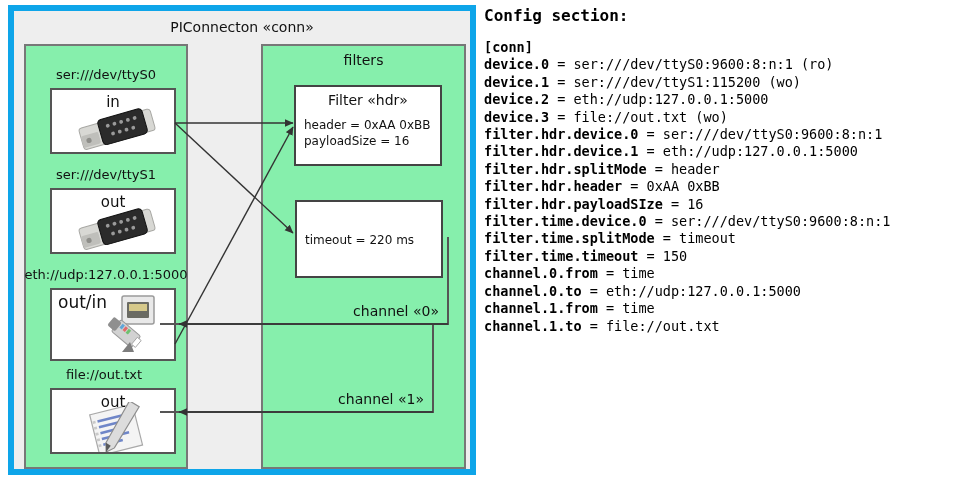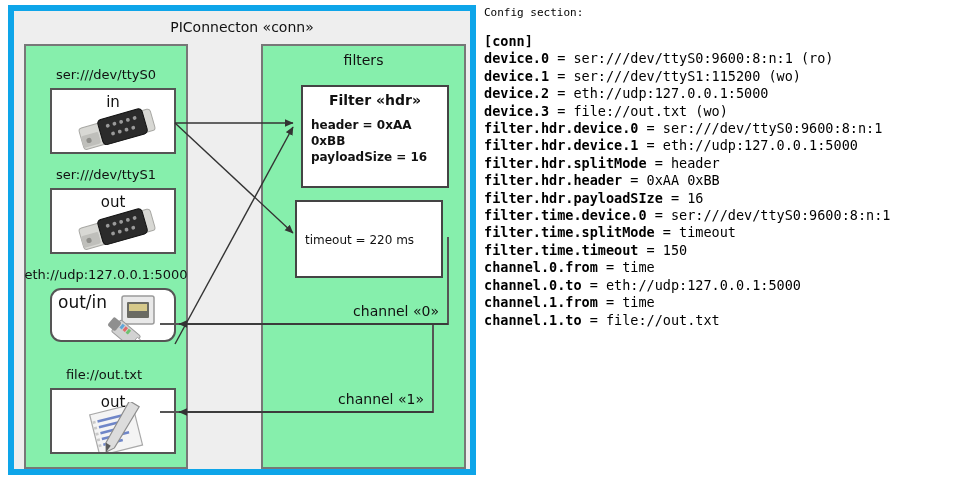--- a/index.html
+++ b/index.html
@@ -143,22 +143,22 @@
 
   
   #config {
     position: absolute;
     left: 484px;
     top: 6px;
     width: 476px;
   }
   #config-heading {
     font-family: "DejaVu Sans Mono", monospace;
-    font-weight: normal;
-    font-size: 11px;
+    font-weight: bold;
+    font-size: 16px;
     color: #000;
     margin-bottom: 14px;
   }
   #config-lines {
     font-family: "DejaVu Sans Mono", monospace;
     font-size: 13.5px;
     line-height: 17.4px;
     color: #000;
     white-space: pre;
   }
@@ -220,21 +220,21 @@
           <circle cx="56" cy="28" r="1.9"></circle>
             <circle cx="63" cy="28" r="1.9"></circle>
         </g>
         <rect x="10" y="22" width="18" height="12" rx="2" fill="#bfbfbb"></rect>
         <circle cx="17" cy="28" r="2.6" fill="#8e8e8a"></circle>
       </g>
     </svg>
   </div>
 
   <div class="dev-label" style="left:10px; top:256px; width:164px;">eth://udp:127.0.0.1:5000</div>
-  <div class="dev-box" style="left:36px; top:277px; width:126px; height:54px;border-radius:11px;">
+  <div class="dev-box" style="left:36px; top:277px; width:126px; height:73px;">
     <span class="dev-dir left">out/in</span>
     <svg class="dev-icon" style="left:48px; top:4px;" width="76" height="60" viewBox="0 0 76 60">
       <rect x="22" y="2" width="32" height="28" rx="2" fill="#e9e9e9" stroke="#9a9a9a" stroke-width="1.5"></rect>
       <rect x="27" y="8" width="22" height="16" rx="1" fill="#6b6b63"></rect>
       <rect x="29" y="10" width="18" height="7" fill="#d6c98a"></rect>
       <g transform="rotate(40 28 42)">
         <rect x="12" y="34" width="26" height="15" rx="2" fill="#d2d2d2" stroke="#9a9a9a" stroke-width="1"></rect>
         <rect x="5" y="36" width="10" height="11" rx="2" fill="#8f8f8f"></rect>
         <rect x="36" y="37" width="5" height="9" fill="#ffffff" stroke="#9a9a9a" stroke-width="0.8"></rect>
         <rect x="16" y="36" width="3" height="5" fill="#5fa5d8"></rect>
@@ -264,21 +264,21 @@
           <rect x="15" y="25" width="3" height="2.6"></rect>
           <rect x="15" y="31" width="3" height="2.6"></rect>
           <rect x="15" y="37" width="3" height="2.6"></rect>
         </g>
         <path d="M56 2 L64 10 L30 44 L21 46 L23 37 Z" fill="#dcdcdc" stroke="#8d8d8d" stroke-width="1.2"></path>
         <path d="M21 46 L23 37 L27 41 Z" fill="#5a5a5a"></path>
       </g>
     </svg>
   </div>
 
-  <div class="filter-box" style="left:287px; top:74px; width:148px; height:103px;font-weight:bold;">
+  <div class="filter-box" style="left:280px; top:74px; width:148px; height:81px;">
     <div class="filter-title">Filter «hdr»</div>
     <div class="filter-attrs">
       <div>header = 0xAA 0xBB</div>
       <div>payloadSize = 16</div>
     </div>
   </div>
 
   <div class="filter-box" style="left:281px; top:189px; width:148px; height:78px;">
     <div class="filter-attrs">
       <div>timeout = 220 ms</div>

